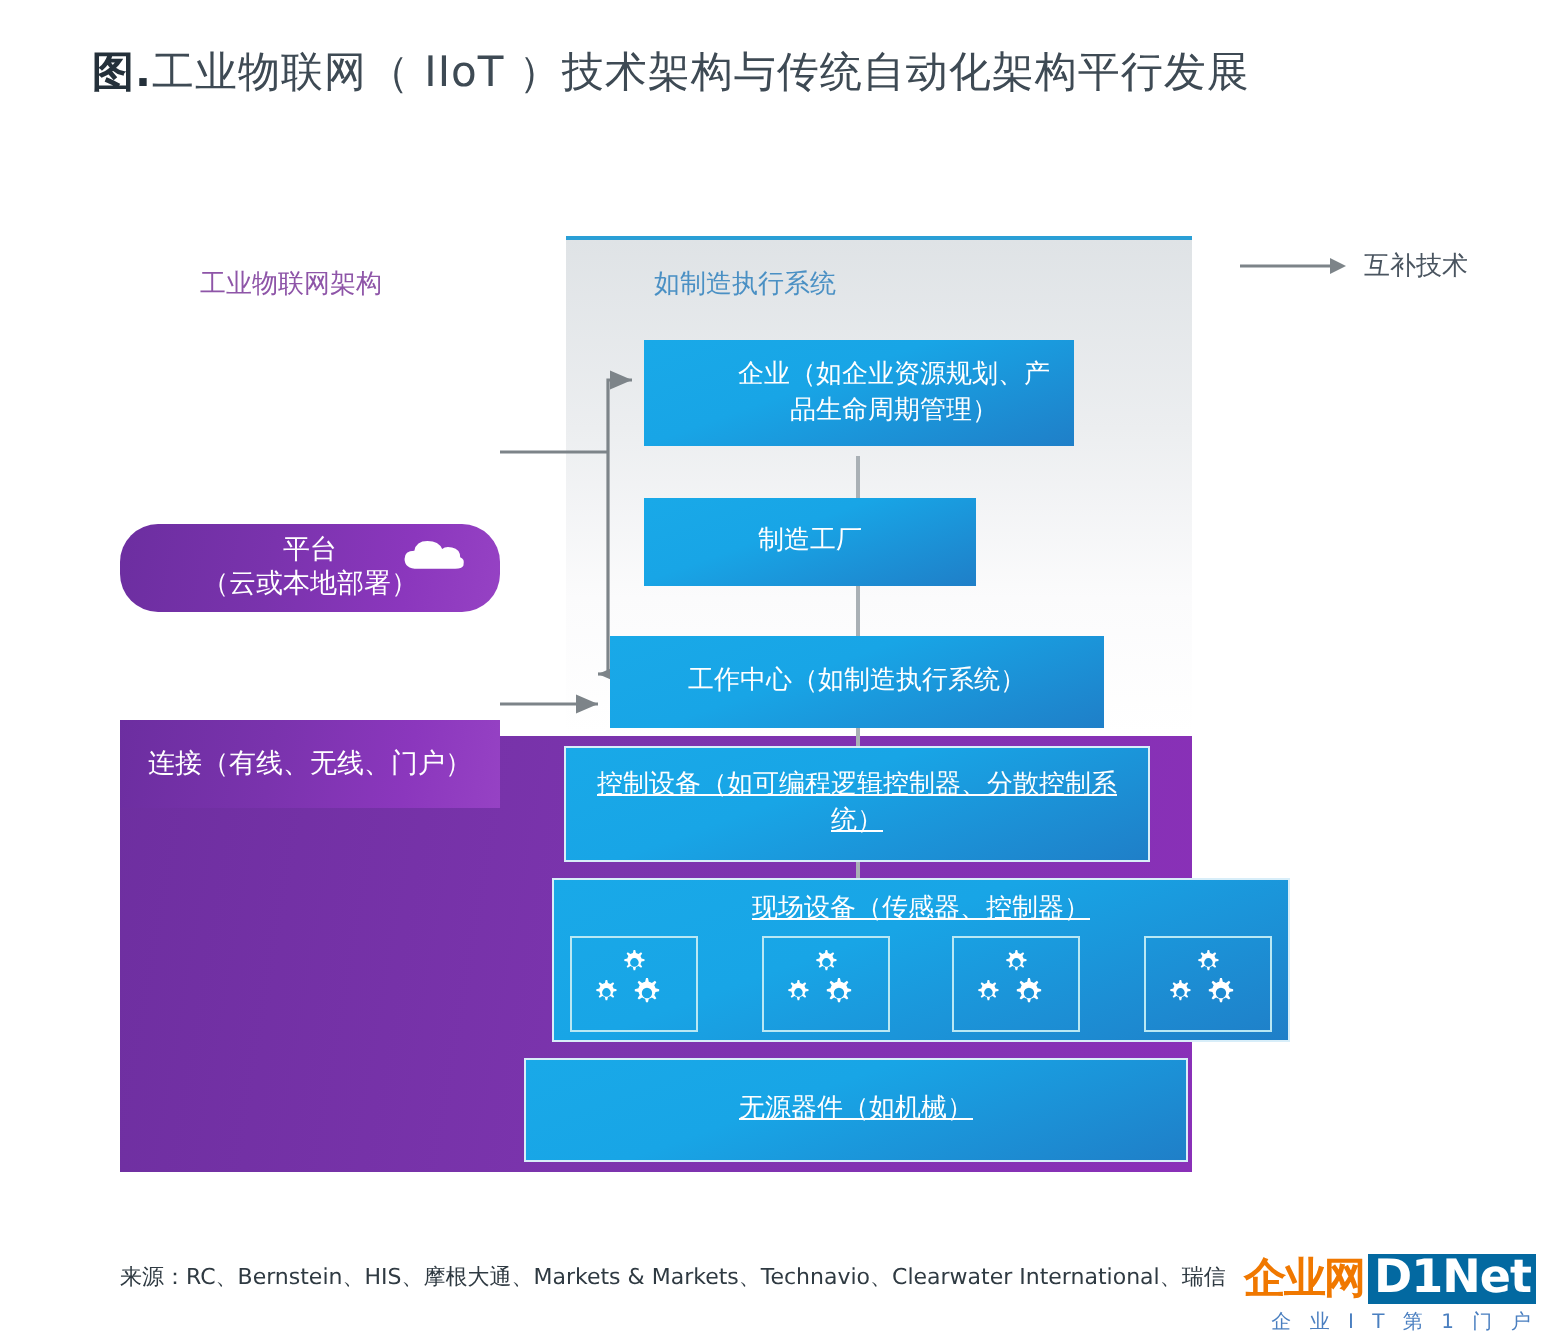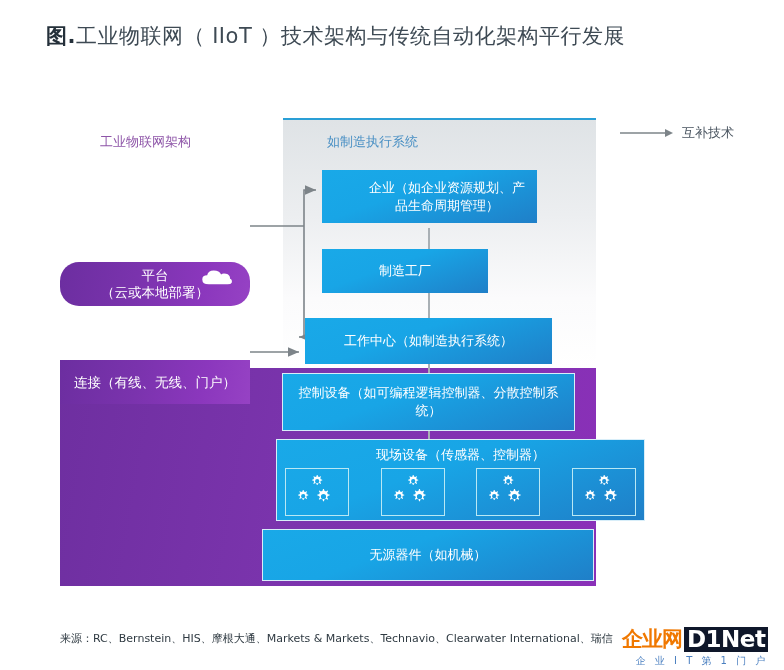--- a/index.html
+++ b/index.html
@@ -123,20 +123,21 @@
     background: linear-gradient(160deg, #19a9e8 0%, #18a5e6 40%, #1f7fc8 100%);
     box-sizing: border-box;
     padding: 4px 10px;
   }
   #box-enterprise { left: 322px; top: 170px; width: 215px; height: 53px; padding-left: 45px; }
   #box-factory   { left: 322px; top: 249px; width: 166px; height: 44px; }
   #box-workcenter{ left: 305px; top: 318px; width: 247px; height: 46px; }
 
   .bbox-outlined {
     border: 1.5px solid #d8eef9;
+    text-decoration: underline;
   }
   #box-control { left: 282px; top: 373px; width: 293px; height: 58px; }
   #box-field   { left: 276px; top: 439px; width: 369px; height: 82px;
                  display: block; padding: 0; }
   #box-passive { left: 262px; top: 529px; width: 332px; height: 52px; justify-content: center; }
 
   #field-title {
     text-align: center;
     color: #ffffff;
     font-size: 13px;
@@ -209,21 +210,21 @@
     font-size: 21px;
     font-weight: bold;
     color: #f07800;
     letter-spacing: -1px;
     line-height: 24px;
   }
   #wm-en {
     font-size: 23px;
     font-weight: bold;
     color: #ffffff;
-    background: #0f172a;
+    background: #0369a1;
     padding: 0 3px;
     line-height: 25px;
     margin-left: 2px;
     letter-spacing: -0.5px;
   }
   #wm-sub {
     text-align: center;
     font-size: 10px;
     color: #4a7fc0;
     letter-spacing: 3px;

